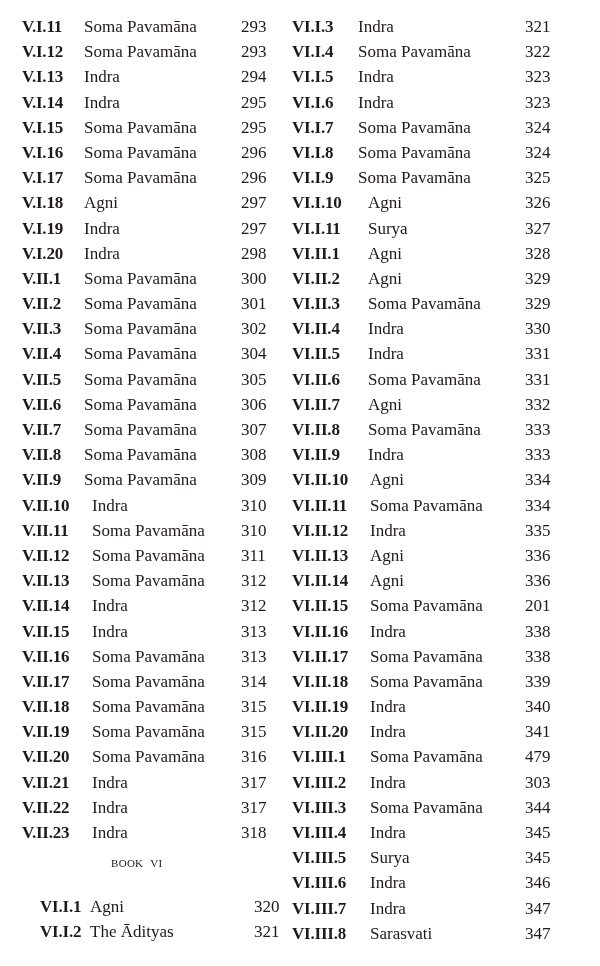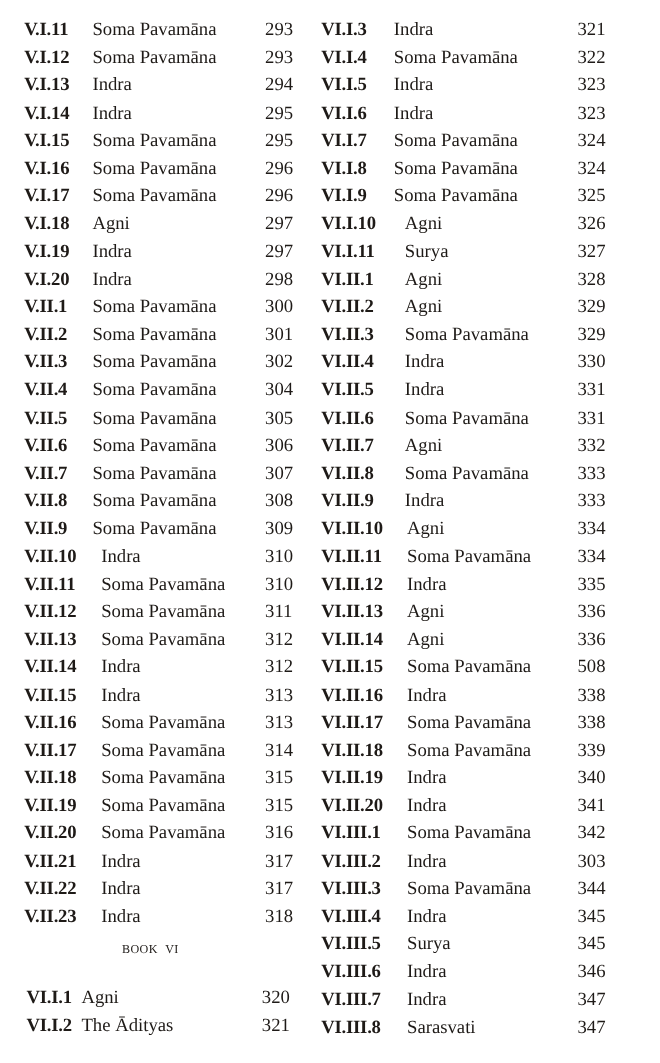--- a/index.html
+++ b/index.html
@@ -60,21 +60,21 @@
   .book-heading {
     position: absolute;
     left: 111px;
     top: 857px;
     font-size: 11px;
     letter-spacing: 0.3px;
     word-spacing: 4px;
   }
   .book-col {
     position: absolute;
-    left: 24px;
+    left: 40px;
     top: 894px;
     width: 260px;
   }
   .book-col .title { left: 50px; }
   .book-col .page-num { left: 214px; }
 </style>
 </head>
 <body>
 
 <div class="page">
@@ -374,21 +374,21 @@
         <span class="page-num">336</span>
       </div>
       <div class="row r3">
         <span class="ref">VI.II.14</span>
         <span class="title">Agni</span>
         <span class="page-num">336</span>
       </div>
       <div class="row r3">
         <span class="ref">VI.II.15</span>
         <span class="title">Soma Pavamāna</span>
-        <span class="page-num">508</span>
+        <span class="page-num">201</span>
       </div>
       <div class="row r3">
         <span class="ref">VI.II.16</span>
         <span class="title">Indra</span>
         <span class="page-num">338</span>
       </div>
       <div class="row r3">
         <span class="ref">VI.II.17</span>
         <span class="title">Soma Pavamāna</span>
         <span class="page-num">338</span>
@@ -404,21 +404,21 @@
         <span class="page-num">340</span>
       </div>
       <div class="row r3">
         <span class="ref">VI.II.20</span>
         <span class="title">Indra</span>
         <span class="page-num">341</span>
       </div>
       <div class="row r3">
         <span class="ref">VI.III.1</span>
         <span class="title">Soma Pavamāna</span>
-        <span class="page-num">342</span>
+        <span class="page-num">479</span>
       </div>
       <div class="row r3">
         <span class="ref">VI.III.2</span>
         <span class="title">Indra</span>
         <span class="page-num">303</span>
       </div>
       <div class="row r3">
         <span class="ref">VI.III.3</span>
         <span class="title">Soma Pavamāna</span>
         <span class="page-num">344</span>

